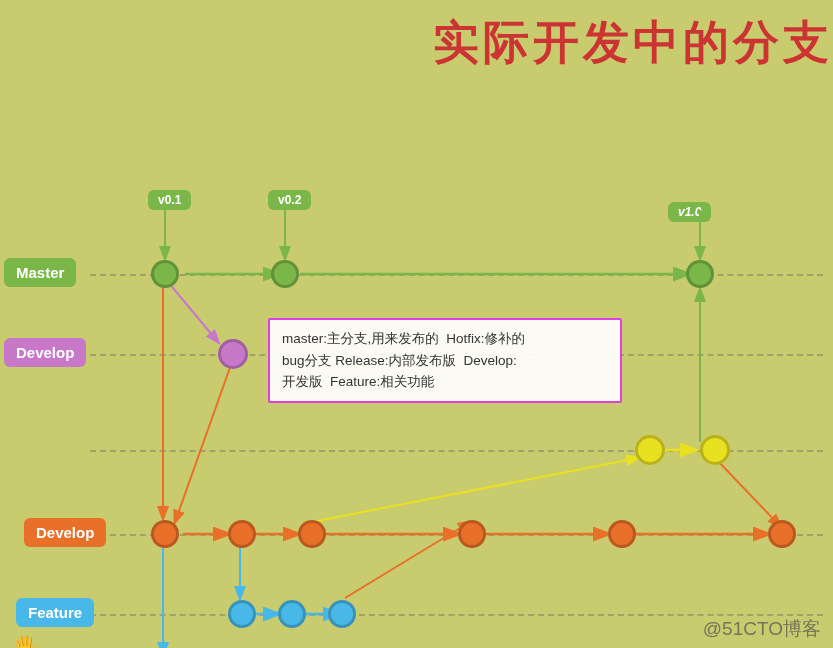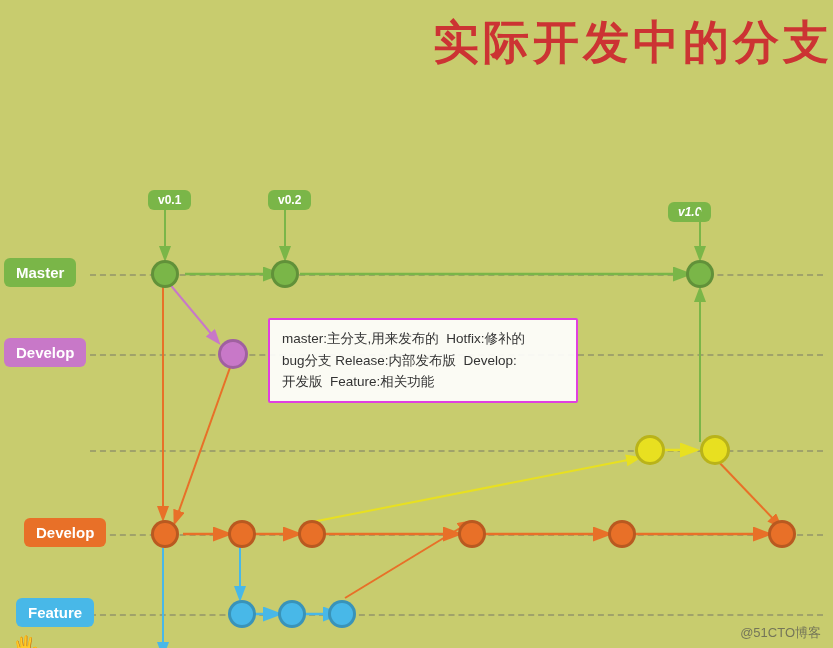--- a/index.html
+++ b/index.html
@@ -100,21 +100,21 @@
       line-height: 1.6;
       border-radius: 2px;
     }
 
     
     .watermark {
       position: absolute;
       bottom: 8px;
       right: 12px;
       color: rgba(80,80,80,0.7);
-      font-size: 13px;
+      font-size: 19px;
       text-align: center;
     }
 
     
     .hand-icon {
       position: absolute;
       font-size: 22px;
     }
   </style>
 </head>
@@ -216,21 +216,21 @@
   <div class="node node-orange" style="width:28px;height:28px;left:228px;top:430px;"></div>
   <div class="node node-orange" style="width:28px;height:28px;left:298px;top:430px;"></div>
   <div class="node node-orange" style="width:28px;height:28px;left:458px;top:430px;"></div>
   <div class="node node-orange" style="width:28px;height:28px;left:608px;top:430px;"></div>
   <div class="node node-orange" style="width:28px;height:28px;left:768px;top:430px;"></div>
 
   <div class="node node-blue" style="width:28px;height:28px;left:228px;top:510px;"></div>
   <div class="node node-blue" style="width:28px;height:28px;left:278px;top:510px;"></div>
   <div class="node node-blue" style="width:28px;height:28px;left:328px;top:510px;"></div>
 
-  <div class="info-box" style="left:268px; top:228px; width:310px;">
+  <div class="info-box" style="left:268px; top:228px; width:354px;">
     <span>master:主分支,用来发布的&nbsp;&nbsp;Hotfix:修补的<br>bug分支&nbsp;Release:内部发布版&nbsp;&nbsp;Develop:<br>开发版&nbsp;&nbsp;Feature:相关功能</span>
   </div>
 
   <div class="hand-icon" style="left: 12px; top: 545px;">🖐</div>
 
   <div class="watermark">@51CTO博客</div>
 
 </div>
 
 </body></html>

